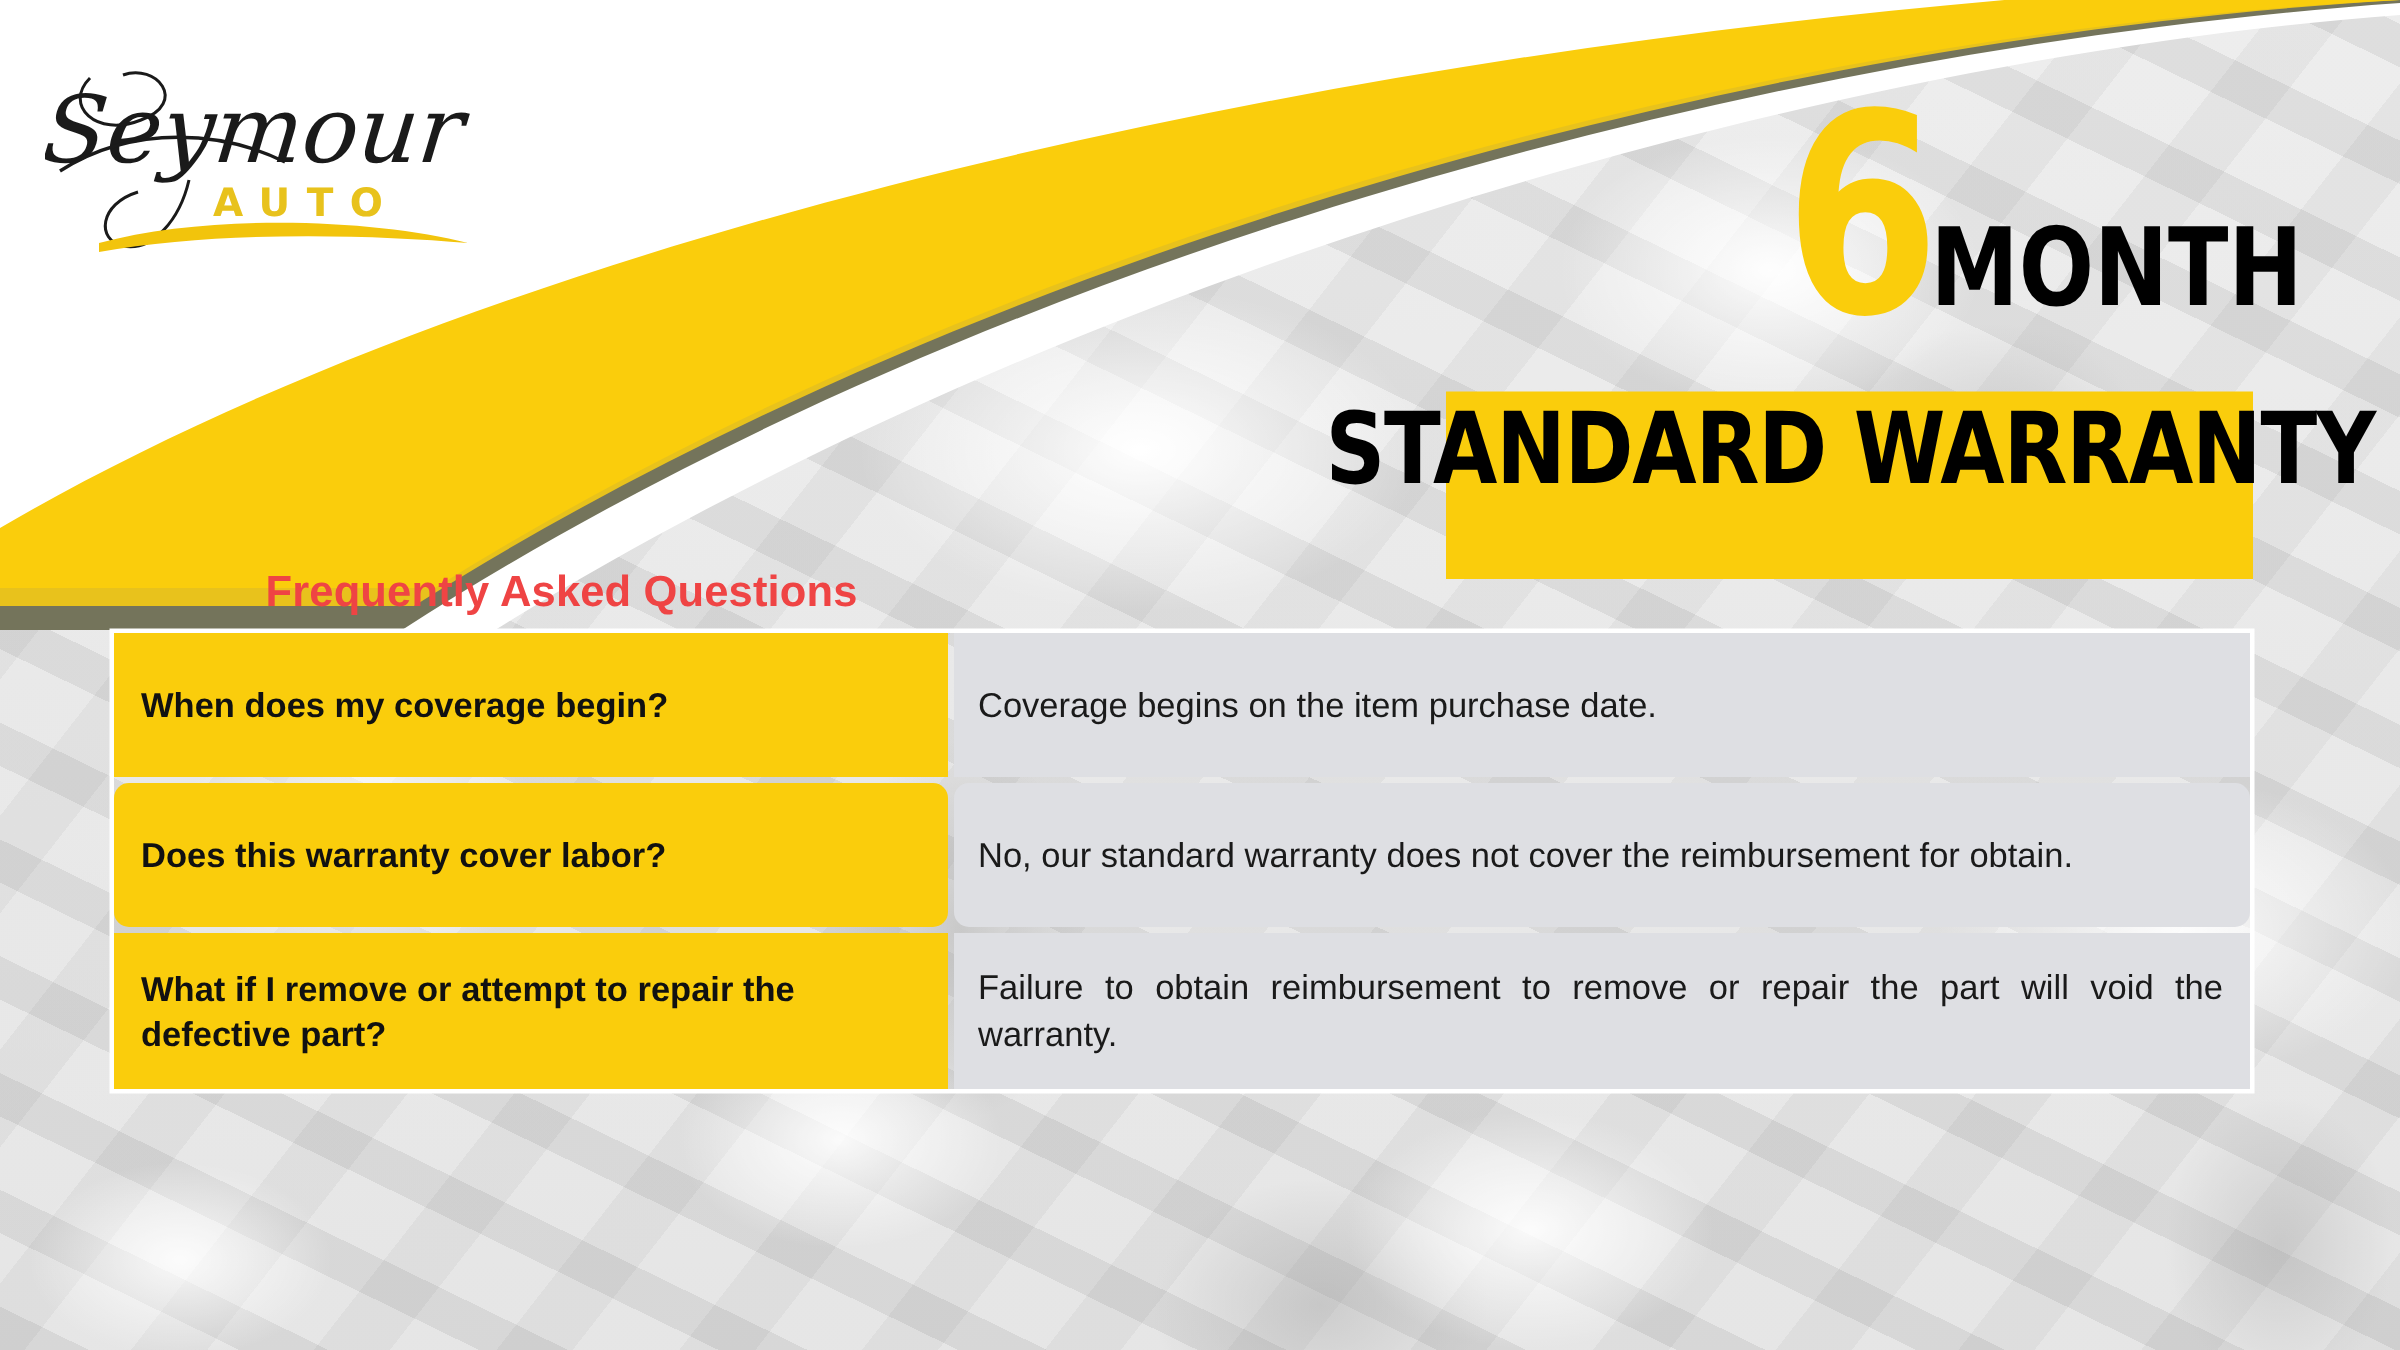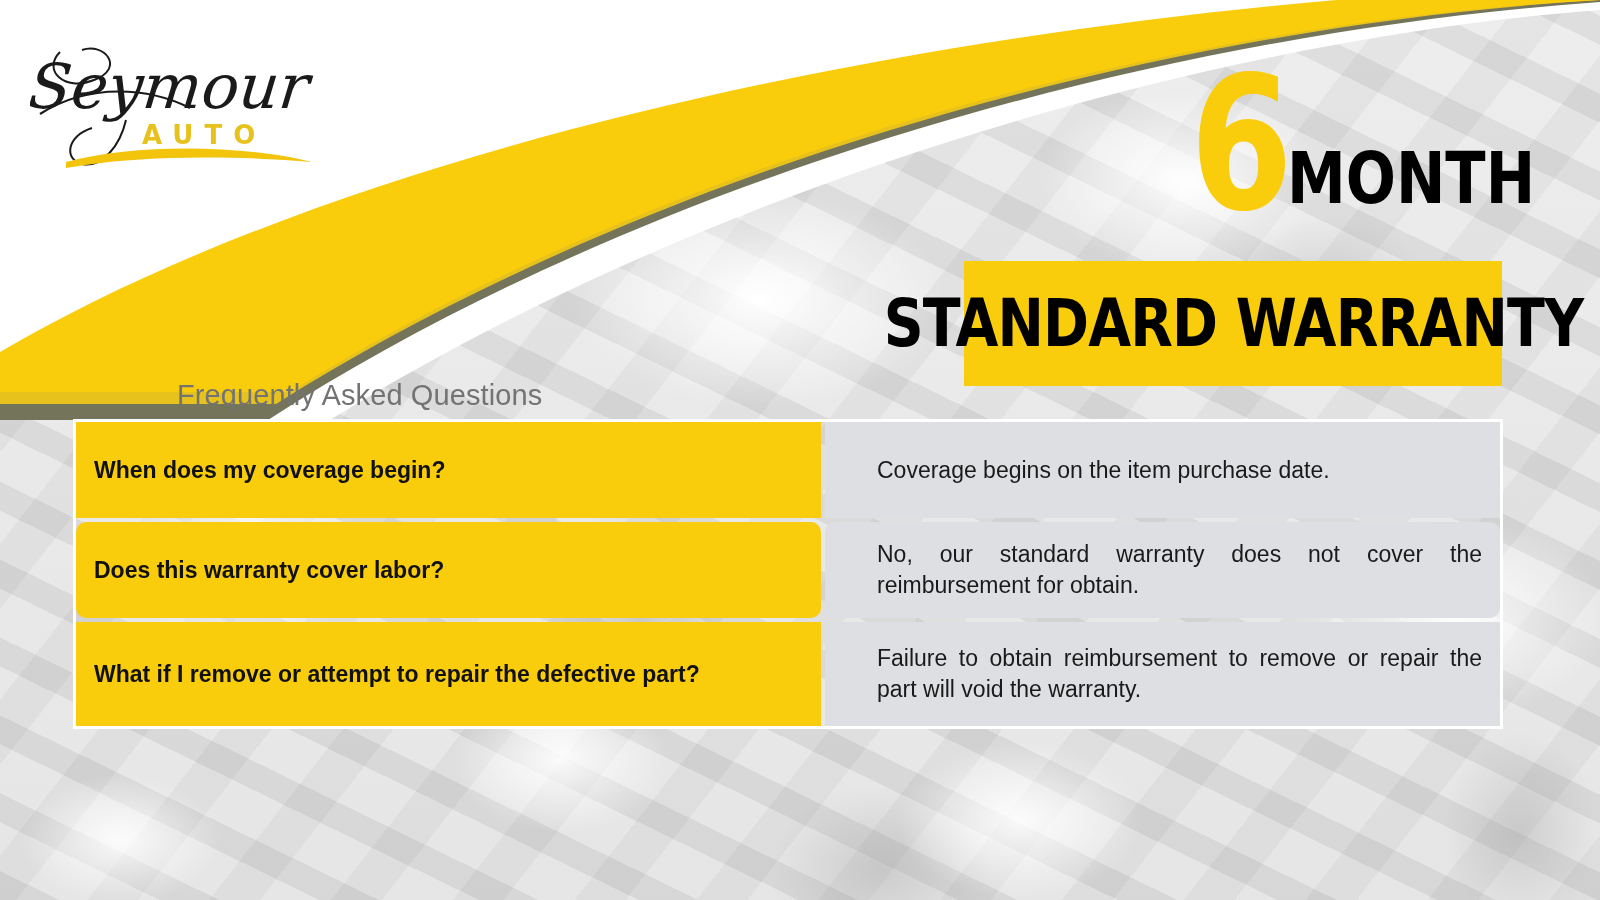--- a/index.html
+++ b/index.html
@@ -90,72 +90,72 @@
     margin-bottom:8px;
     letter-spacing:0px;
   }
 
   
   .banner {
     position:absolute;
     left:964px; top:261px;
     width:538px; height:125px;
     background:#FACD0C;
-    display:flex; align-items:center; justify-content:center;
+    display:flex; align-items:flex-start; justify-content:center;
   }
   .banner-text {
     font-family:"DejaVu Sans", sans-serif;
     font-weight:bold;
     font-size:66px;
     color:#000000;
     transform:scaleX(.84);
     white-space:nowrap;
     letter-spacing:-1px;
   }
 
   
   .faq-title {
     position:absolute; left:177px; top:379px;
-    font-size:29px; font-weight:normal; color:#737373;
+    font-size:29px; font-weight:bold; color:#ef4444;
     letter-spacing:.1px;
   }
 
   
   .faq-table {
     position:absolute;
     left:73px; top:419px;
     width:1430px;
     display:flex; flex-direction:column;
     border:3px solid #ffffff;
     gap:4px;
     background:transparent;
   }
   .faq-row { display:flex; gap:4px; }
   .q-cell {
-    width:745px;
+    width:556px;
     background:#FACD0C;
     padding:24px 18px;
     display:flex; align-items:center;
     font-size:23px; font-weight:bold; color:#111111;
     line-height:1.32;
   }
   .a-cell {
     flex:1;
     background:#DEDFE3;
     padding:14px 18px 14px 16px;
     display:flex; align-items:center;
     font-size:23px; color:#1a1a1a;
     line-height:1.34;
     text-align:justify;
   }
   .r0 .q-cell, .r0 .a-cell { height:96px; }
   .r1 .q-cell, .r1 .a-cell { height:104px; }
   .r2 .q-cell, .r2 .a-cell { height:96px;border-radius:10px; }
   .r3 .q-cell, .r3 .a-cell { height:104px; }
-  .a-cell span { display:block; width:100%;margin-left:36px; }
+  .a-cell span { display:block; width:100%; }
 </style>
 </head>
 <body>
 
 <div id="slide">
 
   <div class="bg-photo"></div>
   <div class="white-mask"></div>
   <div class="white-mask-2"></div>
 

